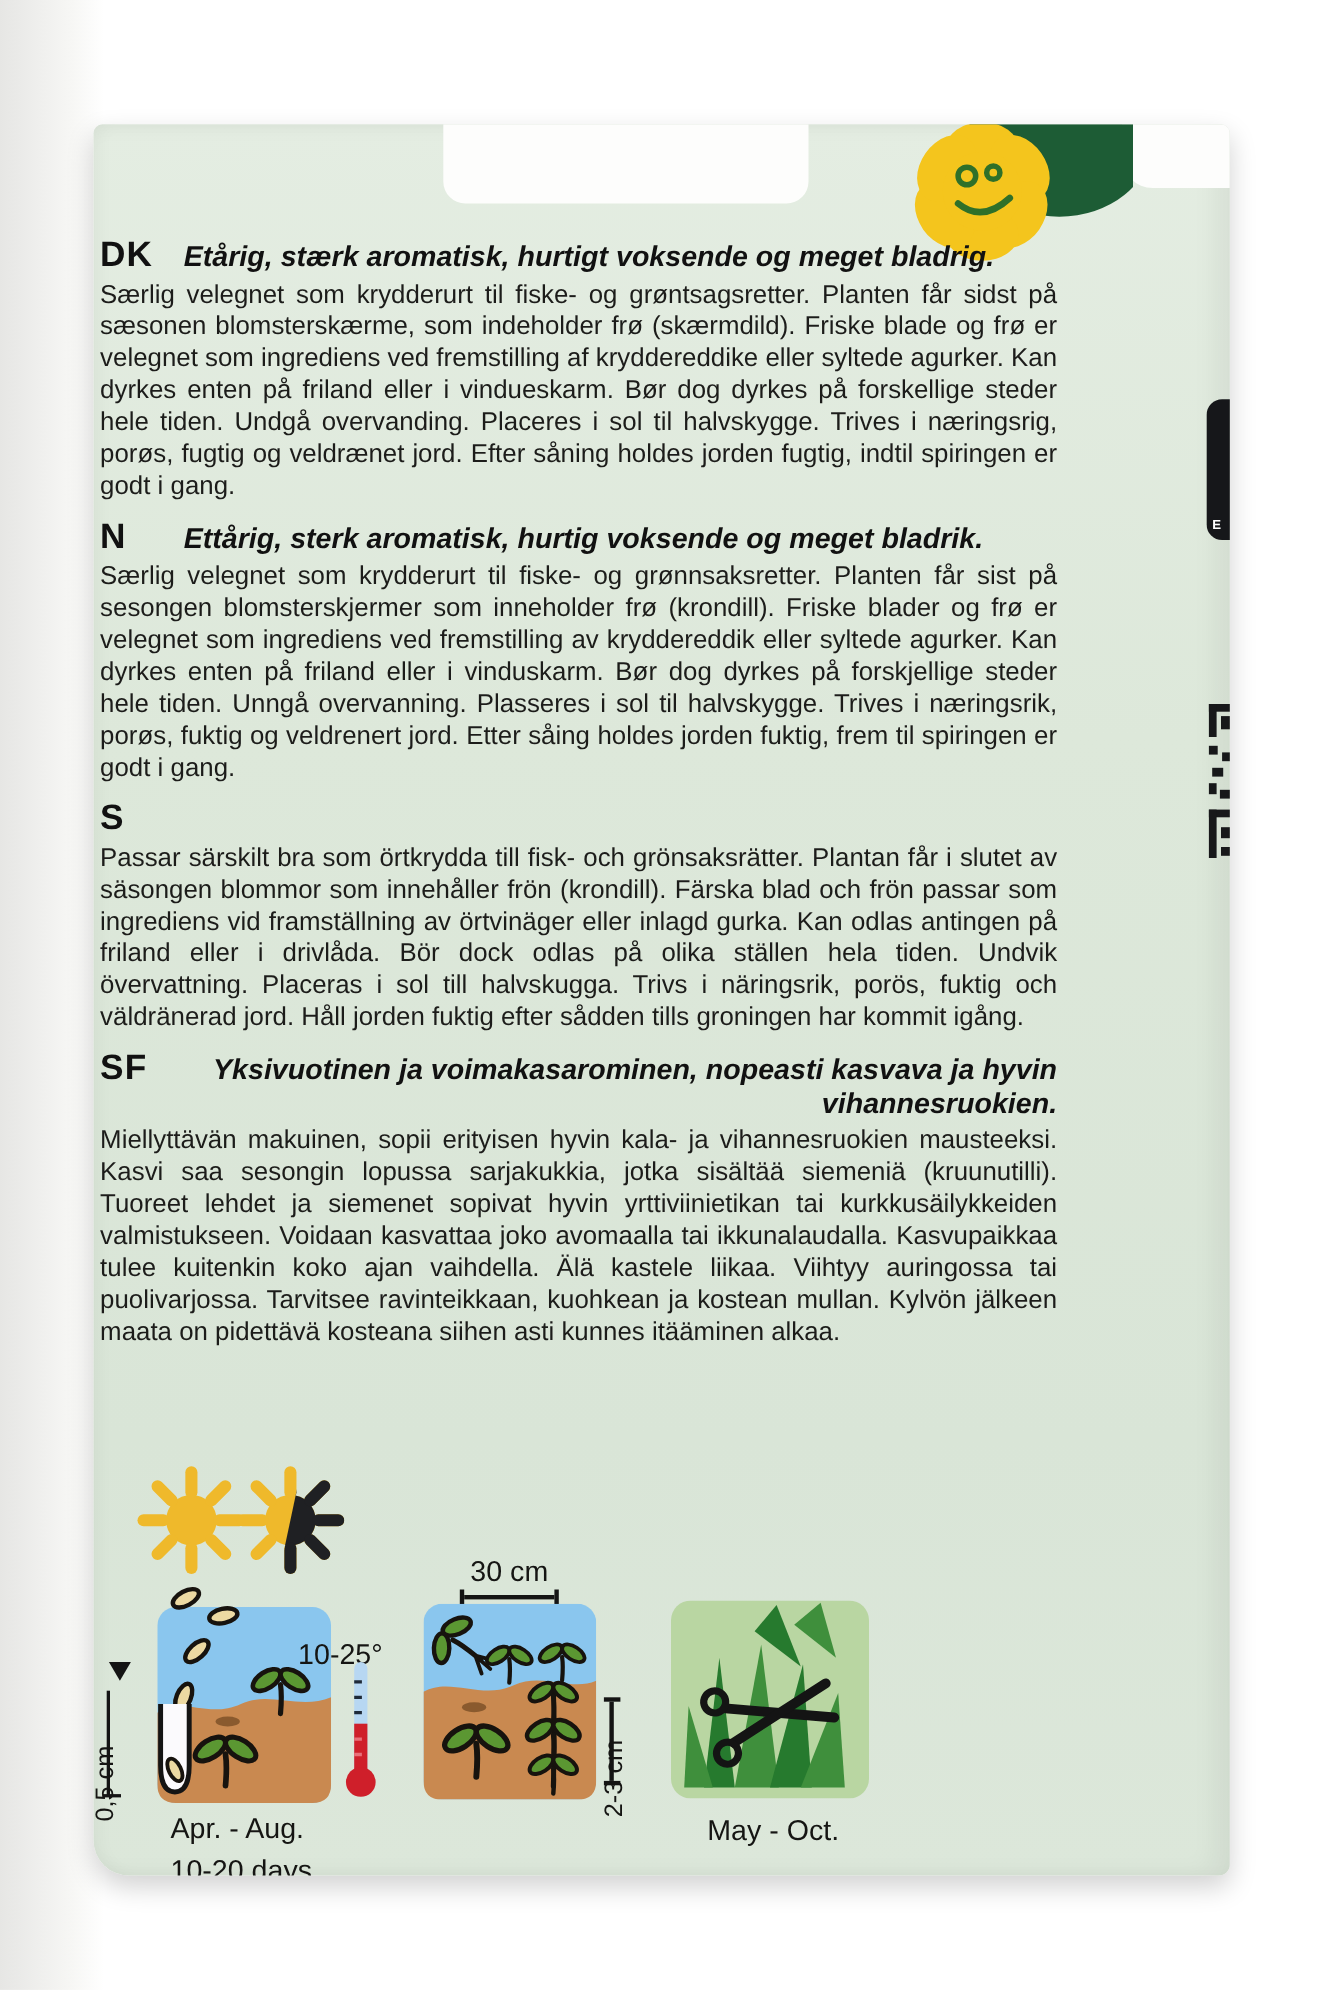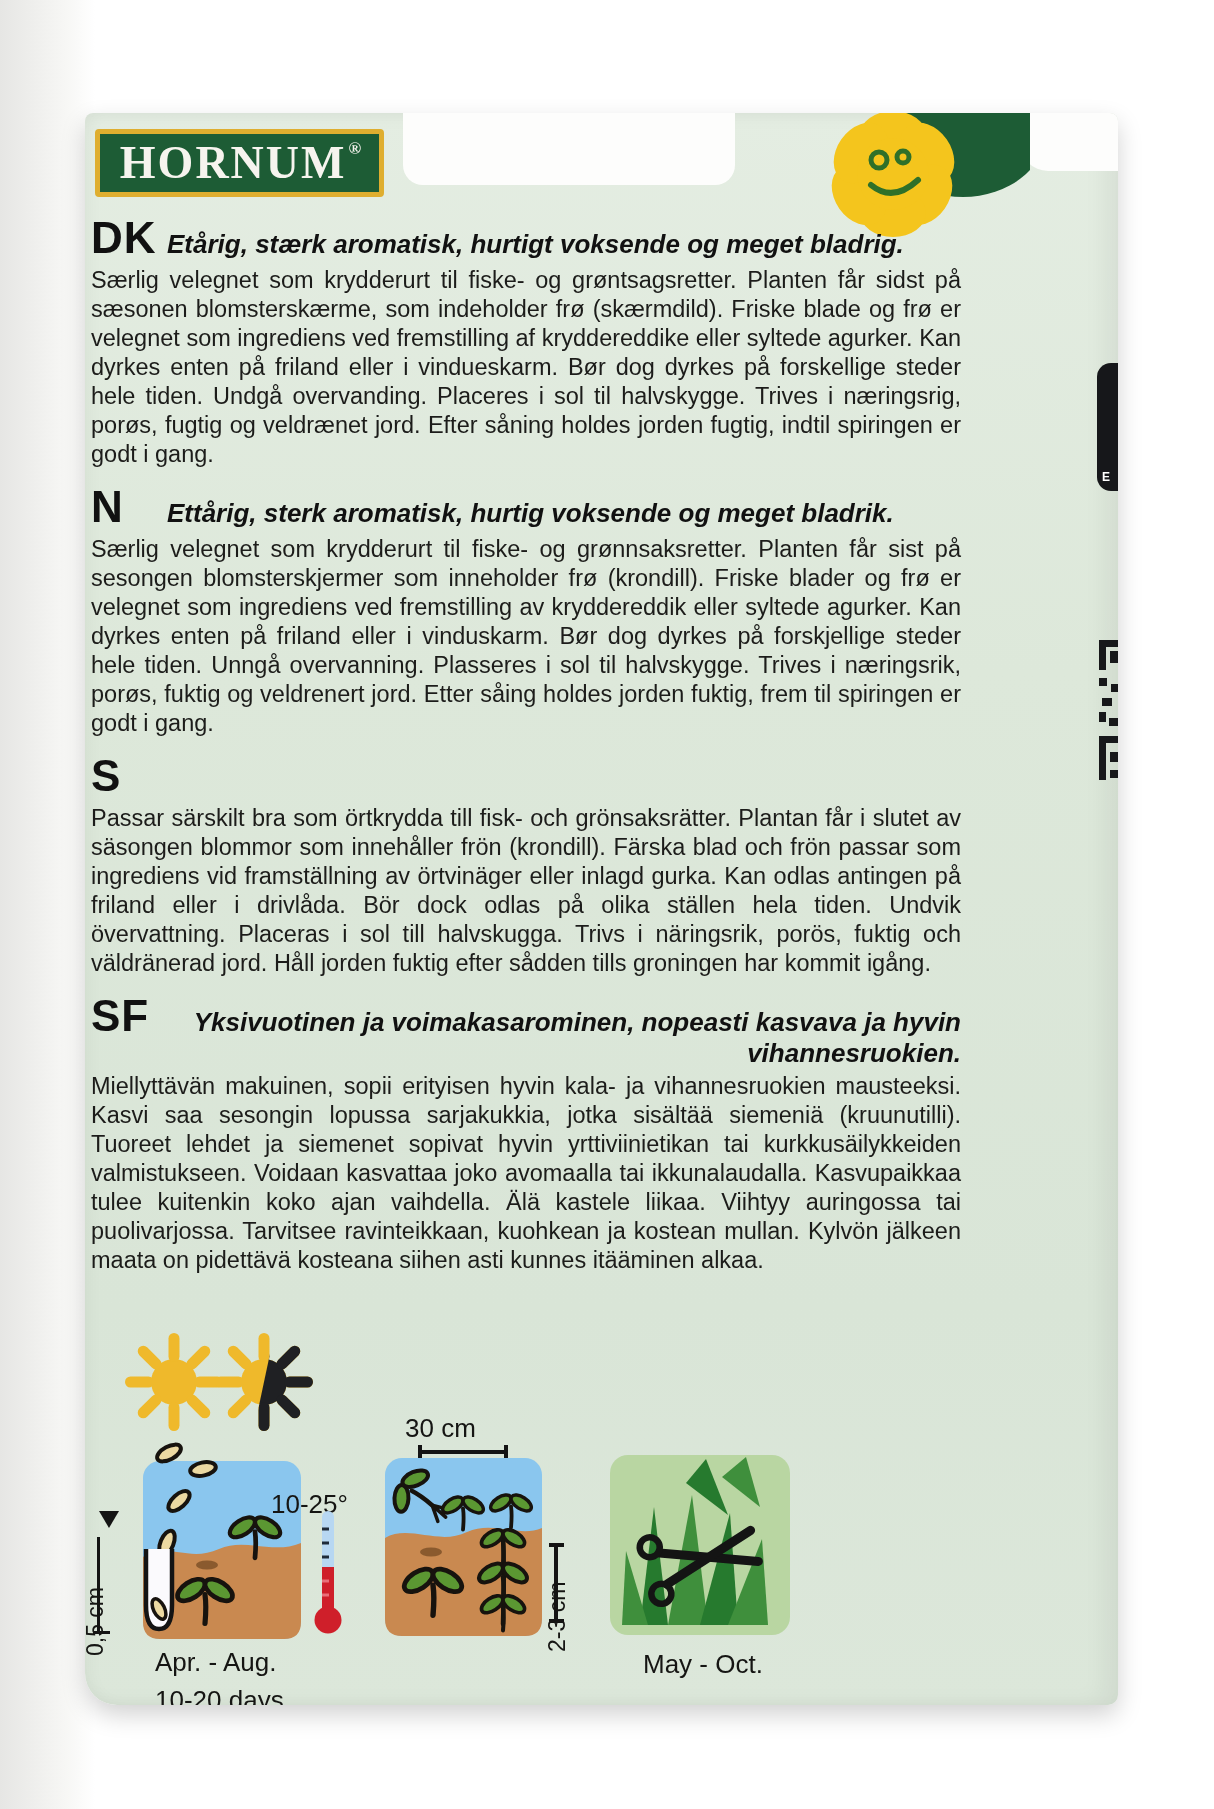--- a/index.html
+++ b/index.html
@@ -23,21 +23,21 @@
     vertical-align:top; position:relative; top:-14px; left:2px; }
   .whiteband { position:absolute; left:318px; top:0; width:332px; height:72px;
     background:#fdfdfc; border-radius:0 0 20px 20px; }
   .whitecorner { position:absolute; left:935px; top:0; width:98px; height:58px;
     background:#fdfdfc; border-radius:0 0 0 28px; }
   .flowerwrap { position:absolute; left:690px; top:0; width:255px; height:132px; }
   
   .textcol { position:absolute; left:6px; top:100px; width:870px; color:#1c1c1a; }
   .section { margin-bottom:13px; }
   .sec-head { display:flex; align-items:baseline; margin-bottom:3px; }
-  .sec-code { flex:0 0 76px; font-size:44px; font-weight:bold; letter-spacing:1px; color:#111; }
+  .sec-code { flex:0 0 76px; font-size:32px; font-weight:bold; letter-spacing:1px; color:#111; }
   .sec-title { font-size:26px; font-weight:bold; font-style:italic; color:#111;text-align:right; }
   .sec-body { font-size:23.5px; line-height:29px; text-align:justify; }
   
   .abs { position:absolute; }
   .cap { font-size:26px; color:#151513; }
   .vtext { position:absolute; transform:rotate(-90deg); transform-origin:left bottom;
     white-space:nowrap; font-size:23px; color:#151513; }
   .hbracket { position:absolute; border-left:4px solid #141414; border-right:4px solid #141414; height:15px; }
   .hbracket::after { content:""; position:absolute; left:0; right:0; top:5px; border-top:4px solid #141414; }
   .vbracket { position:absolute; border-top:4px solid #141414; border-bottom:4px solid #141414; width:15px; }
@@ -76,24 +76,20 @@
         <rect x="0" y="-70" width="75" height="140" transform="rotate(12)"></rect>
       </clipPath>
   </defs>
 </svg>
 
 <div class="packet">
 
   <div class="whiteband"></div>
   <div class="whitecorner"></div>
 
-  <div class="logo">
-    <span class="word">HORNUM</span>
-      <span class="reg">®</span>
-  </div>
 
   <div class="flowerwrap">
     <svg width="255" height="132" viewBox="0 0 255 132">
       <ellipse cx="188" cy="16" rx="84" ry="68" fill="#1d5c35"></ellipse>
       <g>
         <ellipse cx="118" cy="22" rx="33" ry="24" fill="#f4c51d"></ellipse>
         <ellipse cx="152" cy="40" rx="33" ry="24" transform="rotate(55 152 40)" fill="#f4c51d"></ellipse>
         <ellipse cx="150" cy="82" rx="33" ry="24" transform="rotate(-55 150 82)" fill="#f4c51d"></ellipse>
         <ellipse cx="118" cy="100" rx="33" ry="24" fill="#f4c51d"></ellipse>
         <ellipse cx="84" cy="82" rx="33" ry="24" transform="rotate(55 84 82)" fill="#f4c51d"></ellipse>
@@ -186,21 +182,21 @@
     <g stroke="#e8707a" stroke-width="3">
       <line x1="9" y1="72" x2="16" y2="72"></line>
         <line x1="9" y1="86" x2="16" y2="86"></line>
     </g>
     <circle cx="15" cy="111" r="13.5" fill="#cf1f2a"></circle>
   </svg>
 
   <div class="cap abs" style="left:70px; top:1534px;">Apr. - Aug.</div>
   <div class="cap abs" style="left:70px; top:1572px;">10-20 days</div>
 
-  <div class="cap abs" style="left:320px; top:1300px; width:90px; text-align:left;">30 cm</div>
+  <div class="cap abs" style="left:333px; top:1300px; width:90px; text-align:center;">30 cm</div>
   <div class="hbracket" style="left:333px; top:1332px; width:90px;"></div>
   <svg class="abs" style="left:300px; top:1345px;" width="157" height="178" viewBox="0 0 157 178">
     <rect x="0" y="0" width="157" height="178" rx="17" fill="#8ac6ee"></rect>
     <path d="M0 80 C 24 66, 54 88, 82 74 C 108 62, 134 80, 157 70 L157 161 Q157 178 140 178 L17 178 Q0 178 0 161 Z" fill="#c98950"></path>
     <g transform="translate(34,38) rotate(-55)">
       <use href="#sprout"></use>
       <path d="M0 16 L-10 30 M0 16 L6 32 M0 16 L-2 34" stroke="#17130e" stroke-width="3.5" fill="none" stroke-linecap="round"></path>
     </g>
     <use href="#sprout" transform="translate(78,58) scale(0.85)"></use>
     <use href="#sprout" transform="translate(126,56) scale(0.85)"></use>

